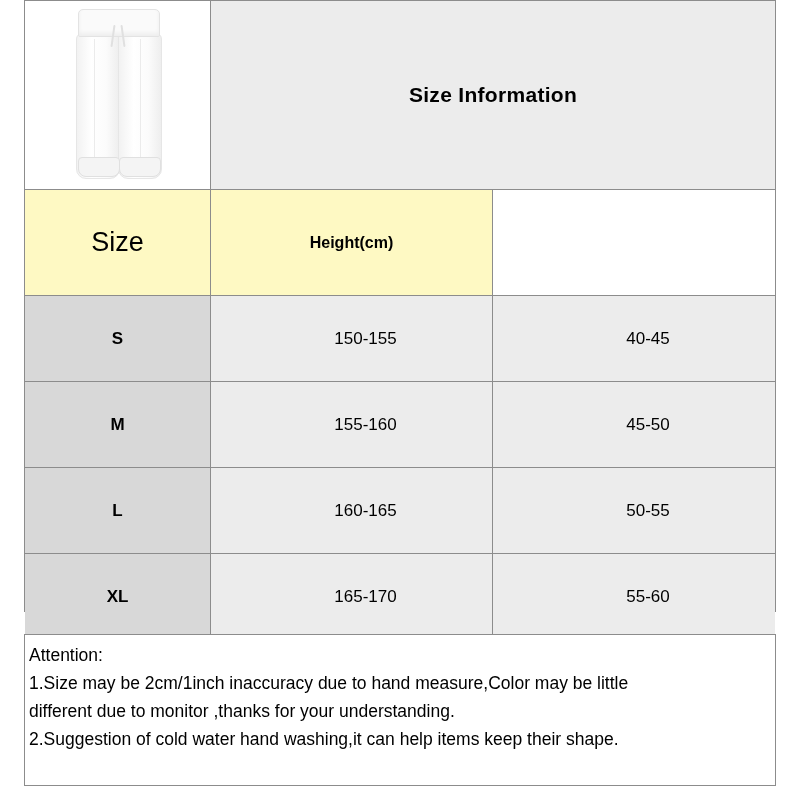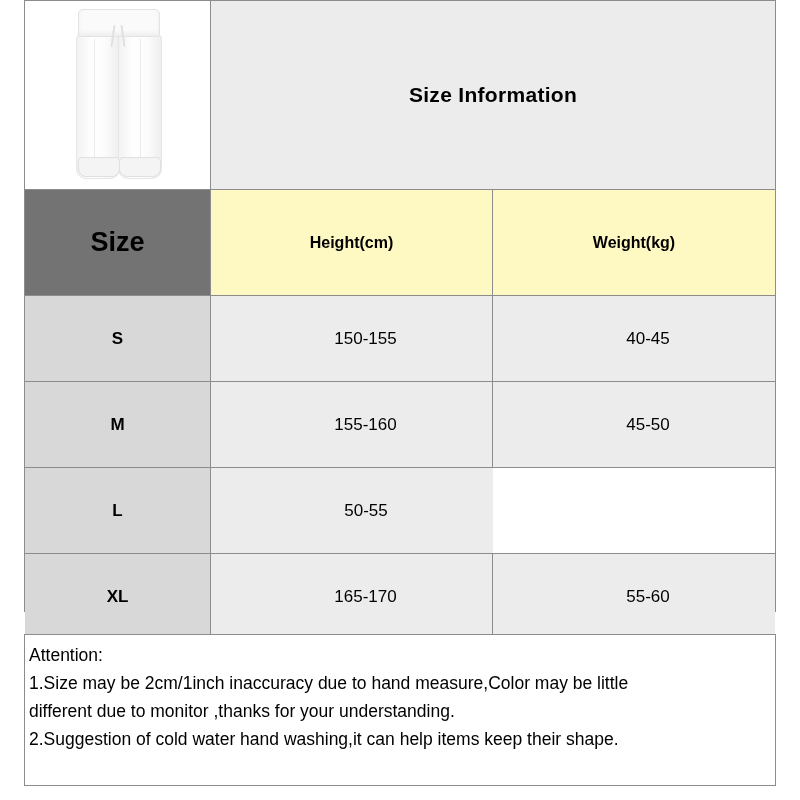--- a/index.html
+++ b/index.html
@@ -67,23 +67,23 @@
     width: 564px;
     background: #ececec;
     font-size: 21px;
     font-weight: bold;
     letter-spacing: 0.3px;
   }
 
   
   .colhead-row { height: 105px; }
   .colhead-row .col-size {
-    background: #737373;
+    background: #fef9c3;
     font-size: 27px;
-    font-weight: bold;
+    font-weight: normal;
   }
   .colhead-row .col-height,
   .colhead-row .col-weight {
     background: #fef9c3;
     font-size: 16px;
     font-weight: bold;
   }
 
   
   .data-row { height: 85px; }
@@ -211,37 +211,37 @@
           <div class="drawstring-l"></div>
           <div class="drawstring-r"></div>
         </div>
       </div>
       <div class="cell head-title">Size Information</div>
     </div>
 
     <div class="chart-row colhead-row">
       <div class="cell col-size">Size</div>
       <div class="cell col-height">Height(cm)</div>
-      <div class="cell col-weight">Weight(kg)</div>
     </div>
 
     <div class="chart-row data-row">
       <div class="cell col-size">S</div>
       <div class="cell col-height">150-155</div>
       <div class="cell col-weight">40-45</div>
     </div>
 
     <div class="chart-row data-row">
       <div class="cell col-size">M</div>
       <div class="cell col-height">155-160</div>
       <div class="cell col-weight">45-50</div>
     </div>
 
     <div class="chart-row data-row">
       <div class="cell col-size">L</div>
+      <div class="cell col-height">160-165</div>
       <div class="cell col-weight">50-55</div>
     </div>
 
     <div class="chart-row data-row">
       <div class="cell col-size">XL</div>
       <div class="cell col-height">165-170</div>
       <div class="cell col-weight">55-60</div>
     </div>
 
   </div>

